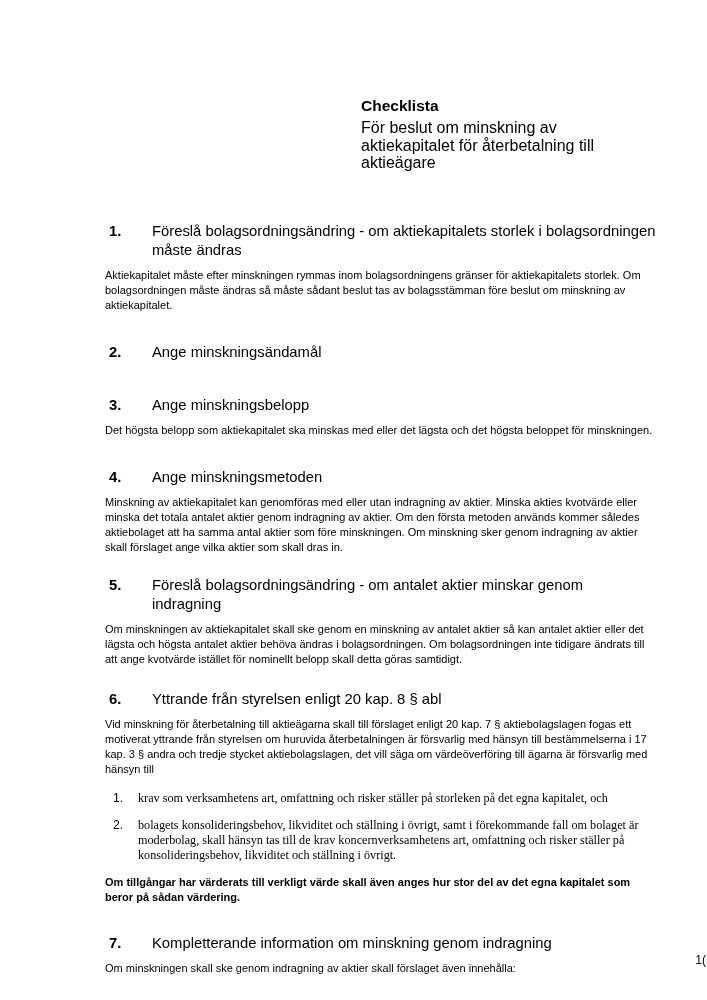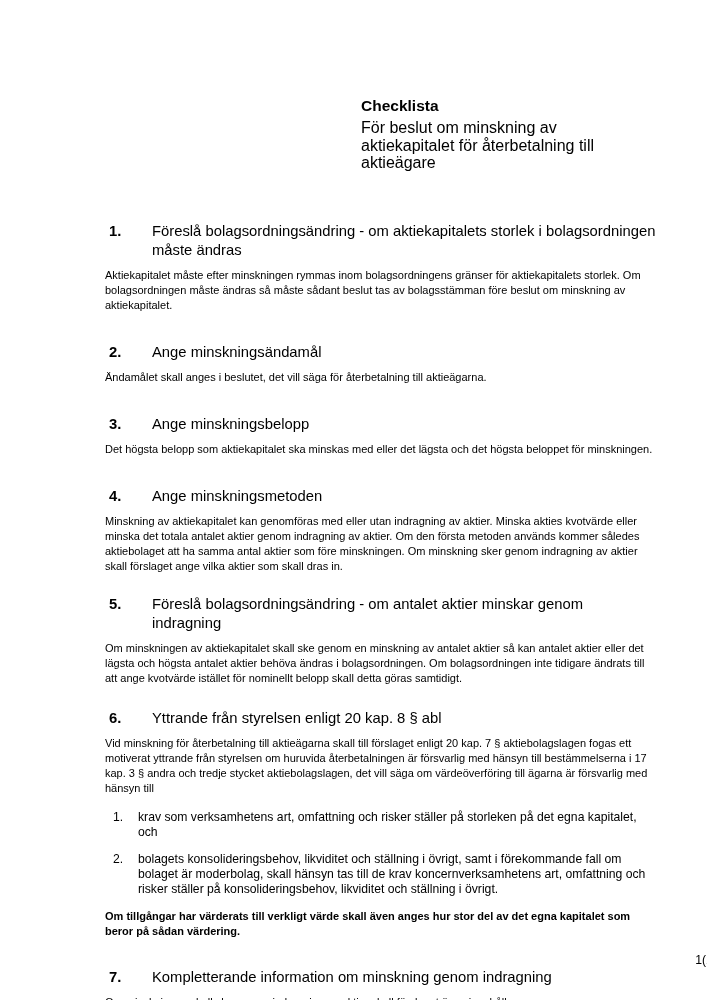--- a/index.html
+++ b/index.html
@@ -66,21 +66,21 @@
     width: 548px;
   }
   .num-list { margin-top: 10px; }
   .num-item {
     display: flex;
     font-size: 12.2px;
     line-height: 15px;
     width: 548px;
   }
   .li-num { width: 17px; flex-shrink: 0; }
-  .li-text { flex: 1; }
+  .li-text { flex: 1; font-family: Liberation Serif, serif; }
   .after-para { margin-top: 8px; font-weight: bold; }
   .page-footer {
     position: absolute;
     top: 941px;
     left: 0;
     width: 705px;
     text-align: right;
     font-size: 12.2px;
     line-height: 15px;
   }
@@ -101,21 +101,20 @@
       <h2 class="sec-title">Föreslå bolagsordningsändring - om aktiekapitalets storlek i bolagsordningen måste ändras</h2>
     </div>
     <p class="sec-body">Aktiekapitalet måste efter minskningen rymmas inom bolagsordningens gränser för aktiekapitalets storlek. Om bolagsordningen måste ändras så måste sådant beslut tas av bolagsstämman före beslut om minskning av aktiekapitalet.</p>
   </div>
 
   <div class="section s2">
     <div class="sec-head">
       <span class="sec-num">2.</span>
       <h2 class="sec-title">Ange minskningsändamål</h2>
     </div>
-    <p class="sec-body">Ändamålet skall anges i beslutet, det vill säga för återbetalning till aktieägarna.</p>
   </div>
 
   <div class="section s3">
     <div class="sec-head">
       <span class="sec-num">3.</span>
       <h2 class="sec-title">Ange minskningsbelopp</h2>
     </div>
     <p class="sec-body">Det högsta belopp som aktiekapitalet ska minskas med eller det lägsta och det högsta beloppet för minskningen.</p>
   </div>
 

